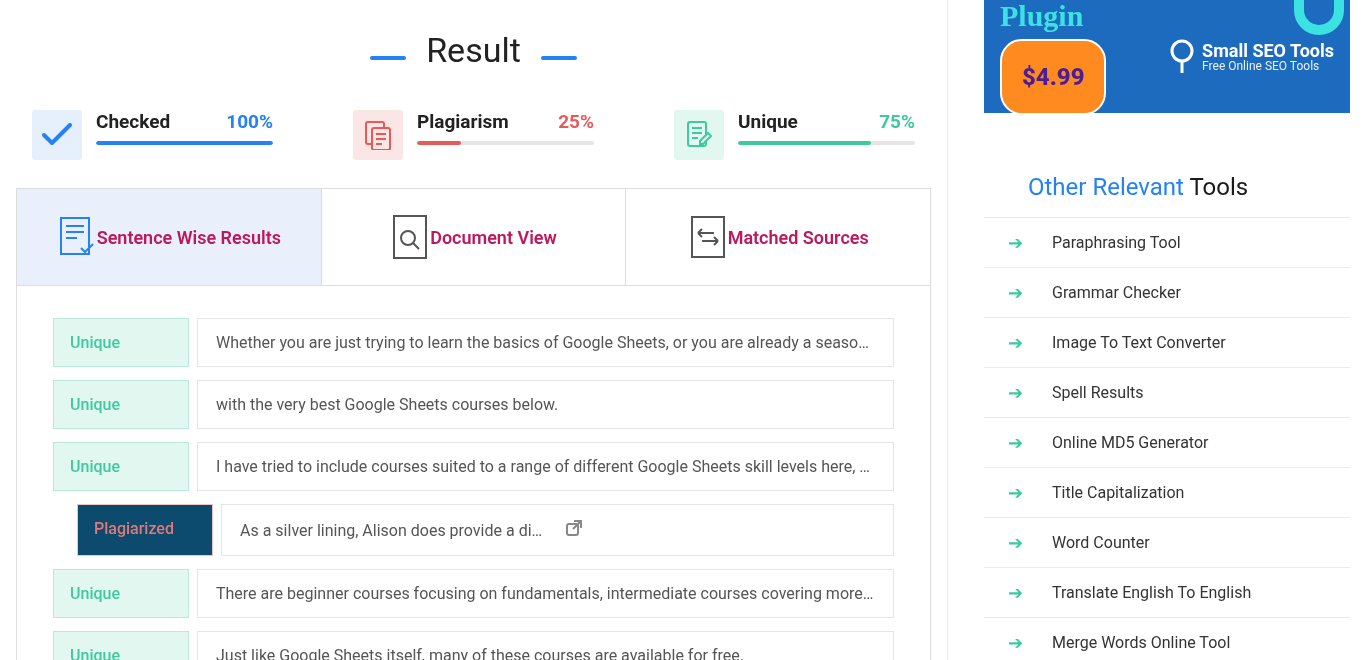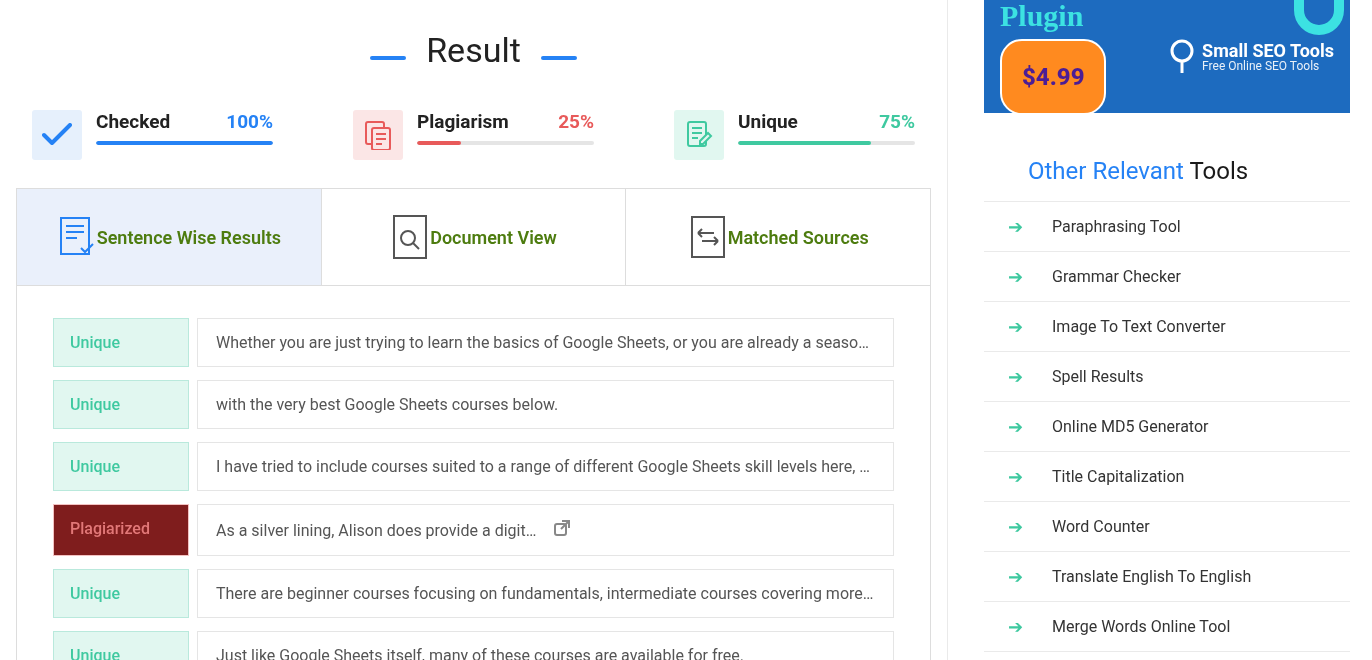--- a/index.html
+++ b/index.html
@@ -25,35 +25,35 @@
 .stat-value.blue { color: #2582f5; }
 .stat-value.red { color: #e85a5a; }
 .stat-value.green { color: #3fc9a0; }
 .stat-bar { height: 4px; background: #e5e5e5; border-radius: 2px; overflow: hidden; }
 .stat-bar-fill { height: 100%; border-radius: 2px; }
 .stat-bar-fill.blue { background: #2582f5; width: 100%; }
 .stat-bar-fill.red { background: #e85a5a; width: 25%; }
 .stat-bar-fill.green { background: #3fc9a0; width: 75%; }
 
 .tabs { display: flex; border: 1px solid #ddd; border-bottom: none; }
-.tab { flex: 1; display: flex; align-items: center; justify-content: center; padding: 26px 10px; cursor: pointer; border-right: 1px solid #ddd; font-size: 18px; font-weight: 600; color: #4d7c0f; }
+.tab { flex: 1; display: flex; align-items: center; justify-content: center; padding: 26px 10px; cursor: pointer; border-right: 1px solid #ddd; font-size: 18px; font-weight: 600; color: #be185d; }
 .tab:last-child { border-right: none; }
 .tab.active { background: #eaf0fb; }
 .tab-icon { width: 40px; height: 44px; display: flex; align-items: center; justify-content: center; }
 
 .results-panel { border: 1px solid #ddd; padding: 32px 36px; }
 .result-row { display: flex; gap: 8px; margin-bottom: 13px; }
 .result-tag { width: 136px; padding: 14px 16px; font-size: 16px; font-weight: 500; border: 1px solid; }
 .result-tag.unique { background: #e1f7f0; border-color: #b9e9dc; color: #3fc9a0; }
-.result-tag.plagiarized { background: #7f1d1d; border-color: #f3c2c2; color: #e27878; }
+.result-tag.plagiarized { background: #0c4a6e; border-color: #f3c2c2; color: #e27878; margin-left: 24px; }
 .result-text { flex: 1; padding: 14px 18px; border: 1px solid #e5e5e5; font-size: 16px; color: #555; white-space: nowrap; overflow: hidden; text-overflow: ellipsis; display: flex; align-items: center; gap: 14px; }
 .result-text span { flex: 1; white-space: nowrap; overflow: hidden; text-overflow: ellipsis; }
 .ext-link { color: #888; flex-shrink: 0; }
 
-.ad-box { background: #1d6bbf; height: 113px; padding: 10px 16px; display: flex; align-items: center; gap: 14px; margin-bottom: 24px; position: relative; overflow: hidden; }
+.ad-box { background: #1d6bbf; height: 113px; padding: 10px 16px; display: flex; align-items: center; gap: 14px; margin-bottom: 40px; position: relative; overflow: hidden; }
 .ad-text { flex: 1; }
 .ad-word { font-family: cursive; font-size: 30px; font-weight: 700; color: #3ce2e2; }
 .ad-price { display: inline-block; background: #ff8a1f; color: #4c1d95; font-size: 24px; font-weight: 800; padding: 22px 20px; border-radius: 22px; margin-top: 6px; border: 2px solid #fff; }
 .ad-logo { display: flex; align-items: center; gap: 6px; color: #fff; }
 .ad-logo-text { line-height: 1; }
 .ad-logo-main { font-size: 18px; font-weight: 700; }
 .ad-logo-sub { font-size: 12px; opacity: 0.9; }
 
 .tools-heading { font-size: 24px; font-weight: 400; padding: 20px 0 16px 44px; }
 .tools-heading .blue { color: #2582f5; }

